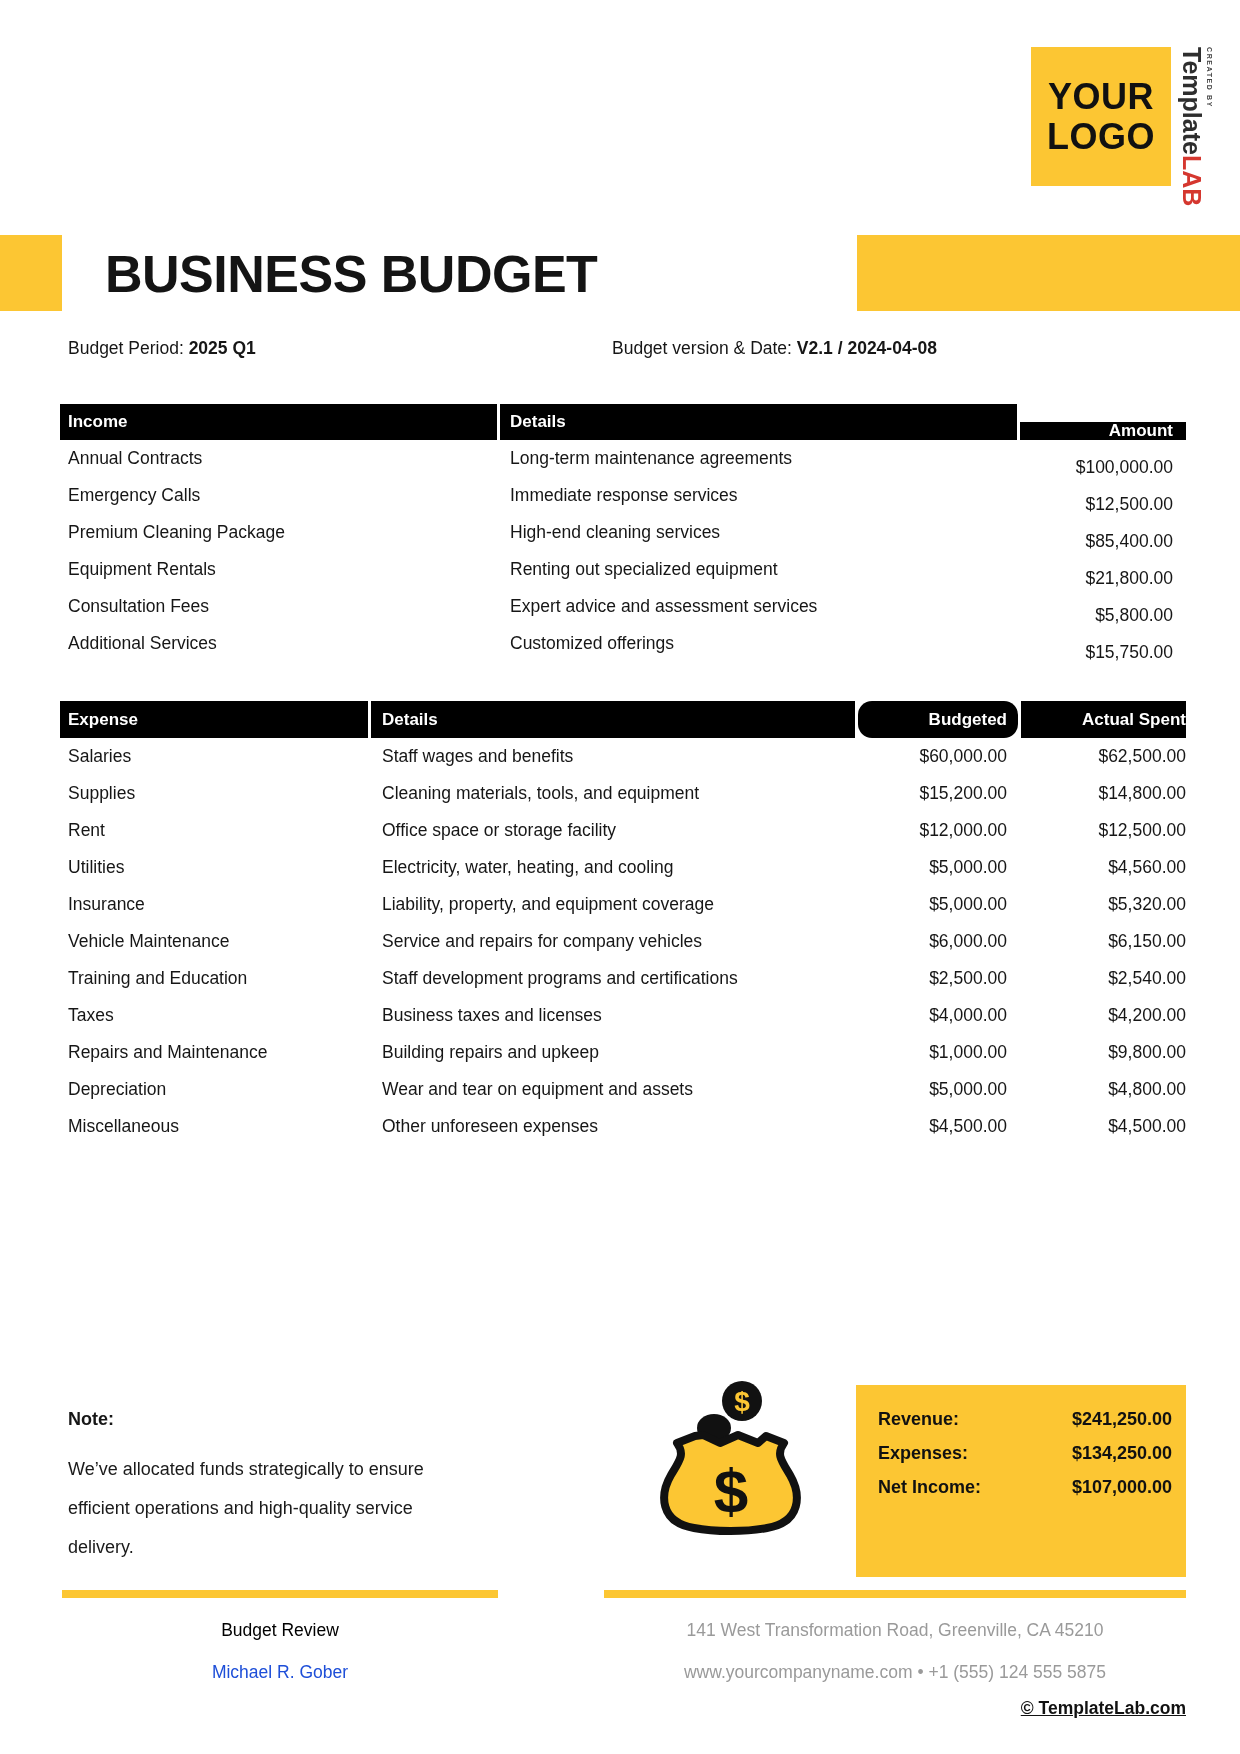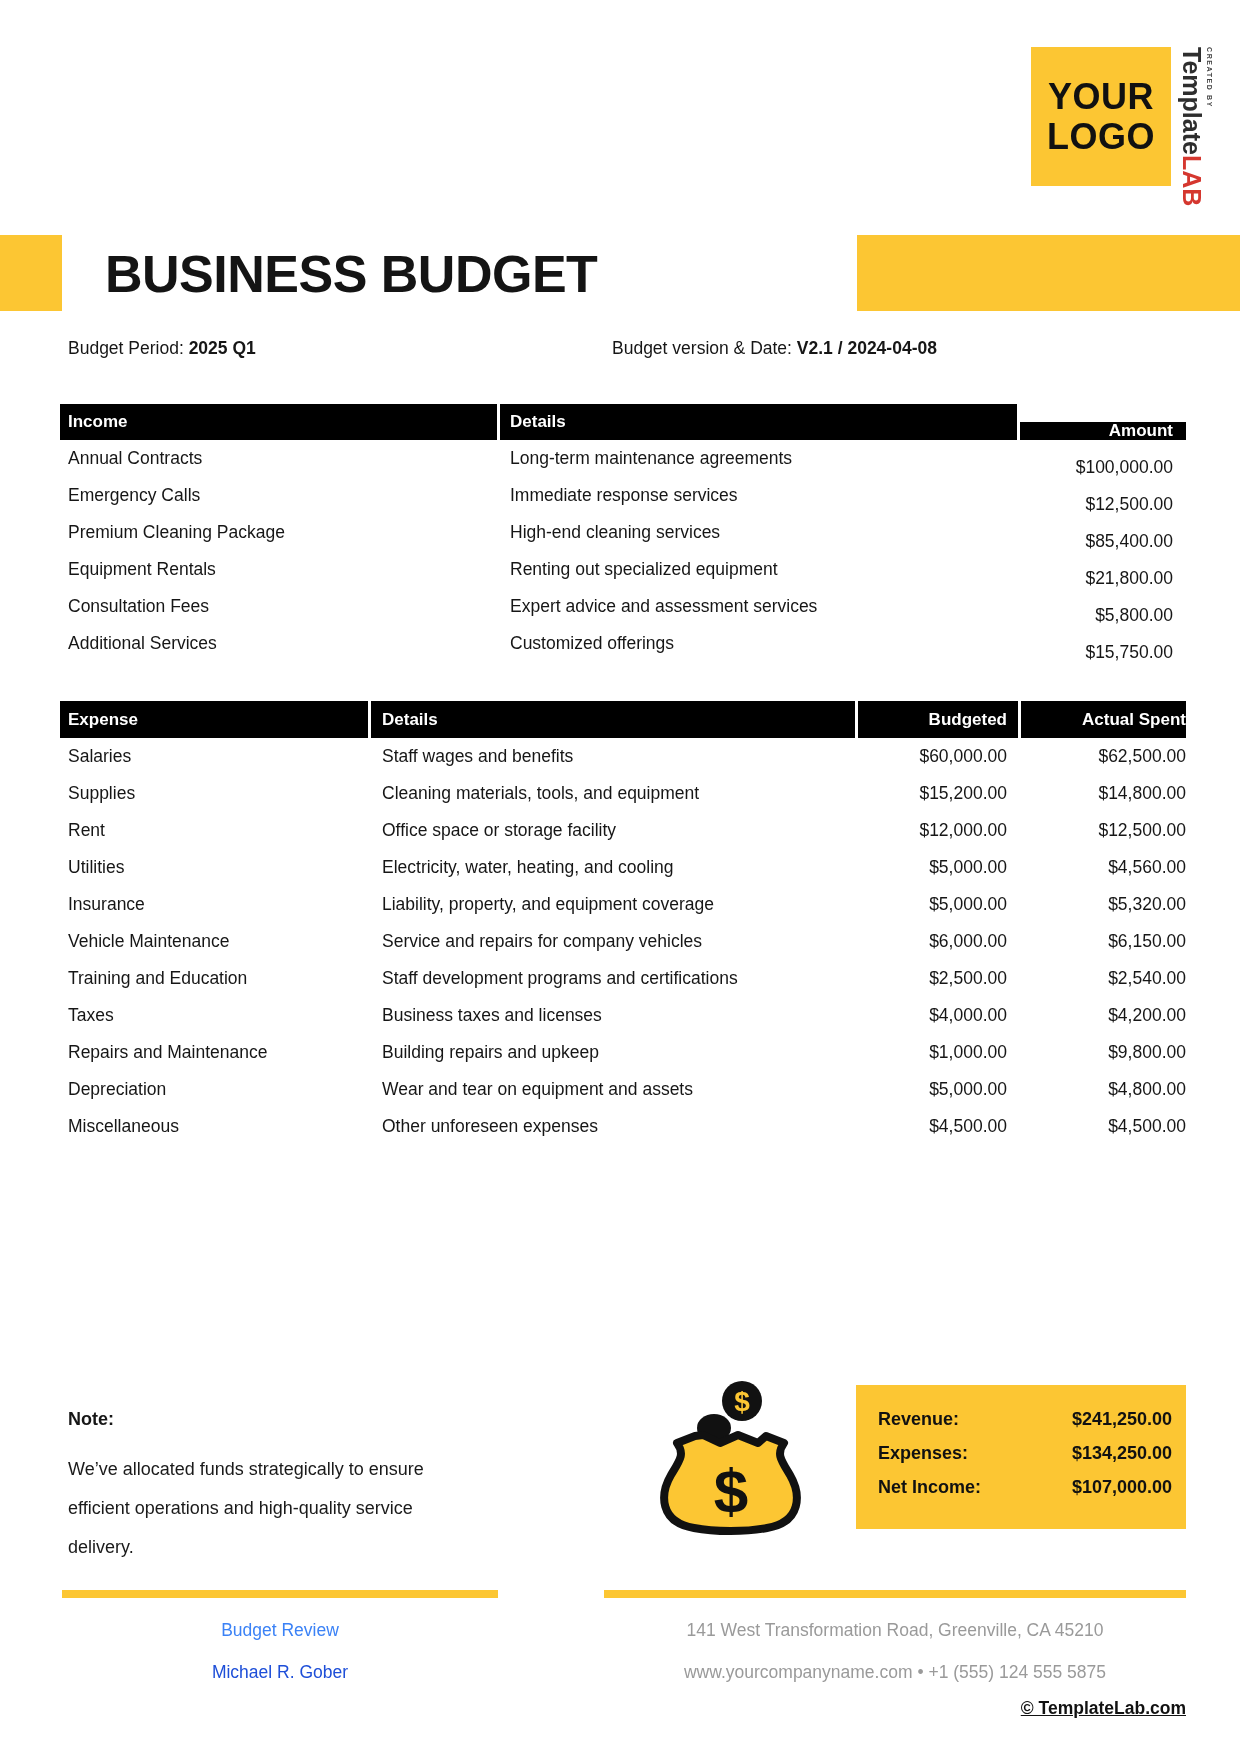--- a/index.html
+++ b/index.html
@@ -35,41 +35,41 @@
   .trow{display:flex;height:37px;font-size:17.5px;}
   .td{display:flex;align-items:center;}
   .gap{width:3px;flex:none;}
   
   .ic1{width:437px;flex:none;padding-left:8px;box-sizing:border-box;}
   .ic2{width:517px;flex:none;padding-left:10px;box-sizing:border-box;}
   .ic3{width:166px;flex:none;justify-content:flex-end;padding-right:13px;box-sizing:border-box;margin-top:18px;}
   
   .ec1{width:308px;flex:none;padding-left:8px;box-sizing:border-box;}
   .ec2{width:484px;flex:none;padding-left:11px;box-sizing:border-box;}
-  .ec3{width:160px;flex:none;justify-content:flex-end;padding-right:11px;box-sizing:border-box;}
+  .ec3{width:160px;flex:none;justify-content:flex-end;padding-right:11px;box-sizing:border-box;border-radius:14px;}
   .ec4{width:165px;flex:none;justify-content:flex-end;box-sizing:border-box;}
   
   .note-label{position:absolute;left:68px;top:1409px;font-size:18px;font-weight:700;}
   .note-text{position:absolute;left:68px;top:1450px;width:372px;font-size:18px;line-height:39px;color:#1a1a1a;}
   
   .bag{position:absolute;left:658px;top:1380px;}
   
-  .summary{position:absolute;left:856px;top:1385px;width:330px;height:144px;background:#FCC633;
+  .summary{position:absolute;left:856px;top:1385px;width:330px;height:192px;background:#FCC633;
            box-sizing:border-box;padding:24px 14px 0 22px;display:flex;flex-direction:column;gap:13px;}
   .srow{display:flex;justify-content:space-between;font-size:18px;font-weight:700;color:#111;}
   
   .foot-bar{position:absolute;top:1590px;height:8px;background:#FCC633;}
   .fb-left{left:62px;width:436px;}
   .fb-right{left:604px;width:582px;}
   .foot-left{position:absolute;left:62px;width:436px;text-align:center;}
   .foot-right{position:absolute;left:604px;width:582px;text-align:center;color:#9A9A9A;}
   .f-row1{top:1620px;font-size:17.5px;}
   .f-row2{top:1662px;font-size:17.5px;}
   .review-name{font-weight:400;color:#1d4ed8;}
-  .review-label{color:#3b82f6;}
+  .review-label{color:#000000;}
   .copyright{position:absolute;right:54px;top:1698px;font-size:17.5px;font-weight:700;
              text-decoration:underline;color:#111;}
 </style>
 </head>
 <body>
 
 <div class="page">
 
   <div class="logo-box">
     <div class="ln">YOUR</div>

